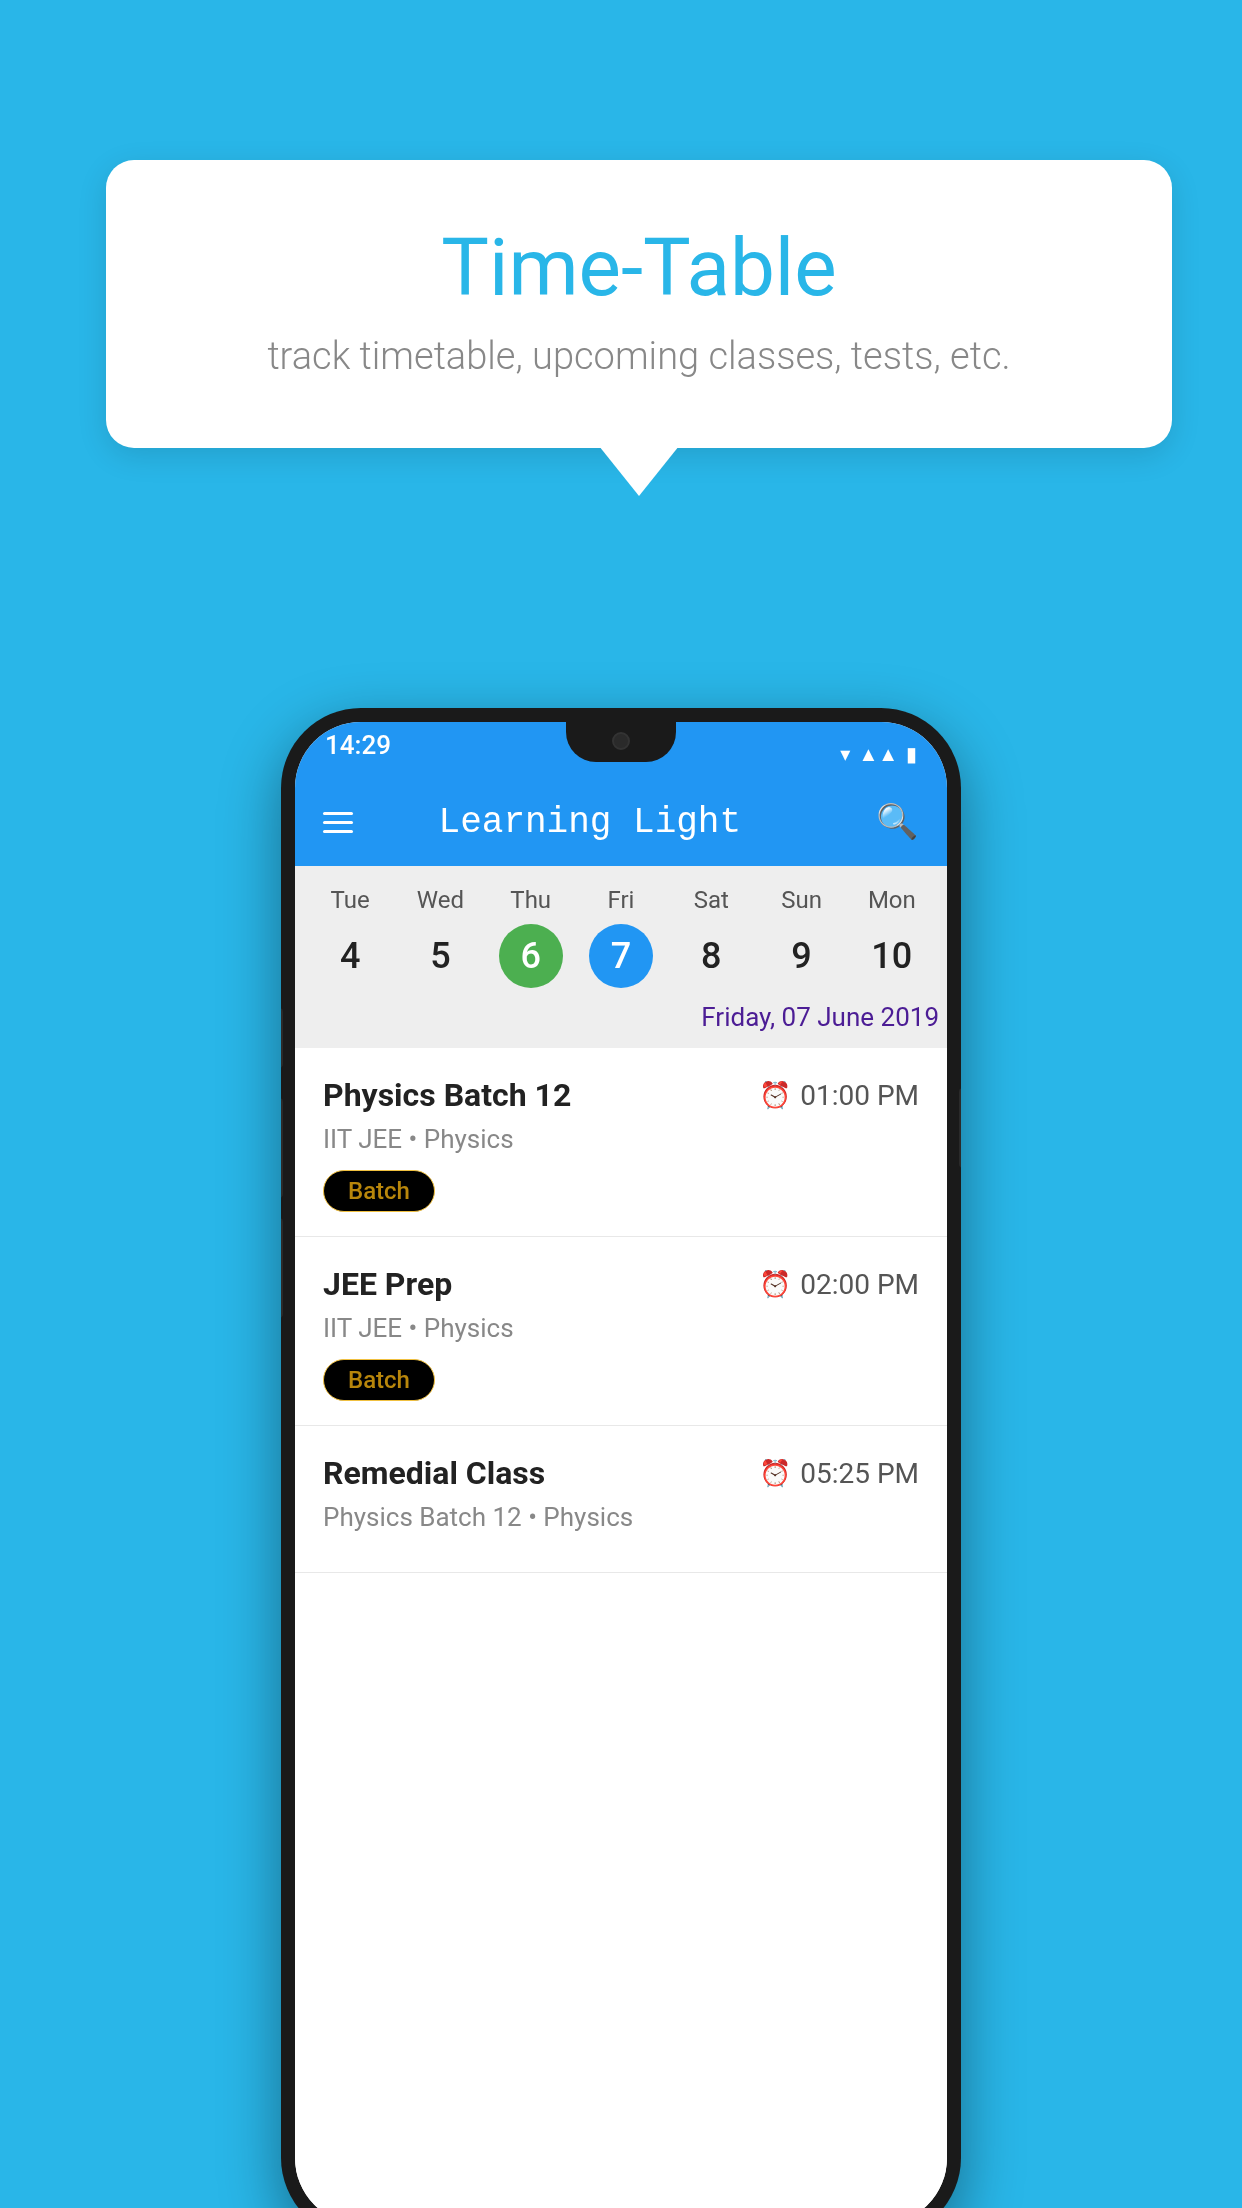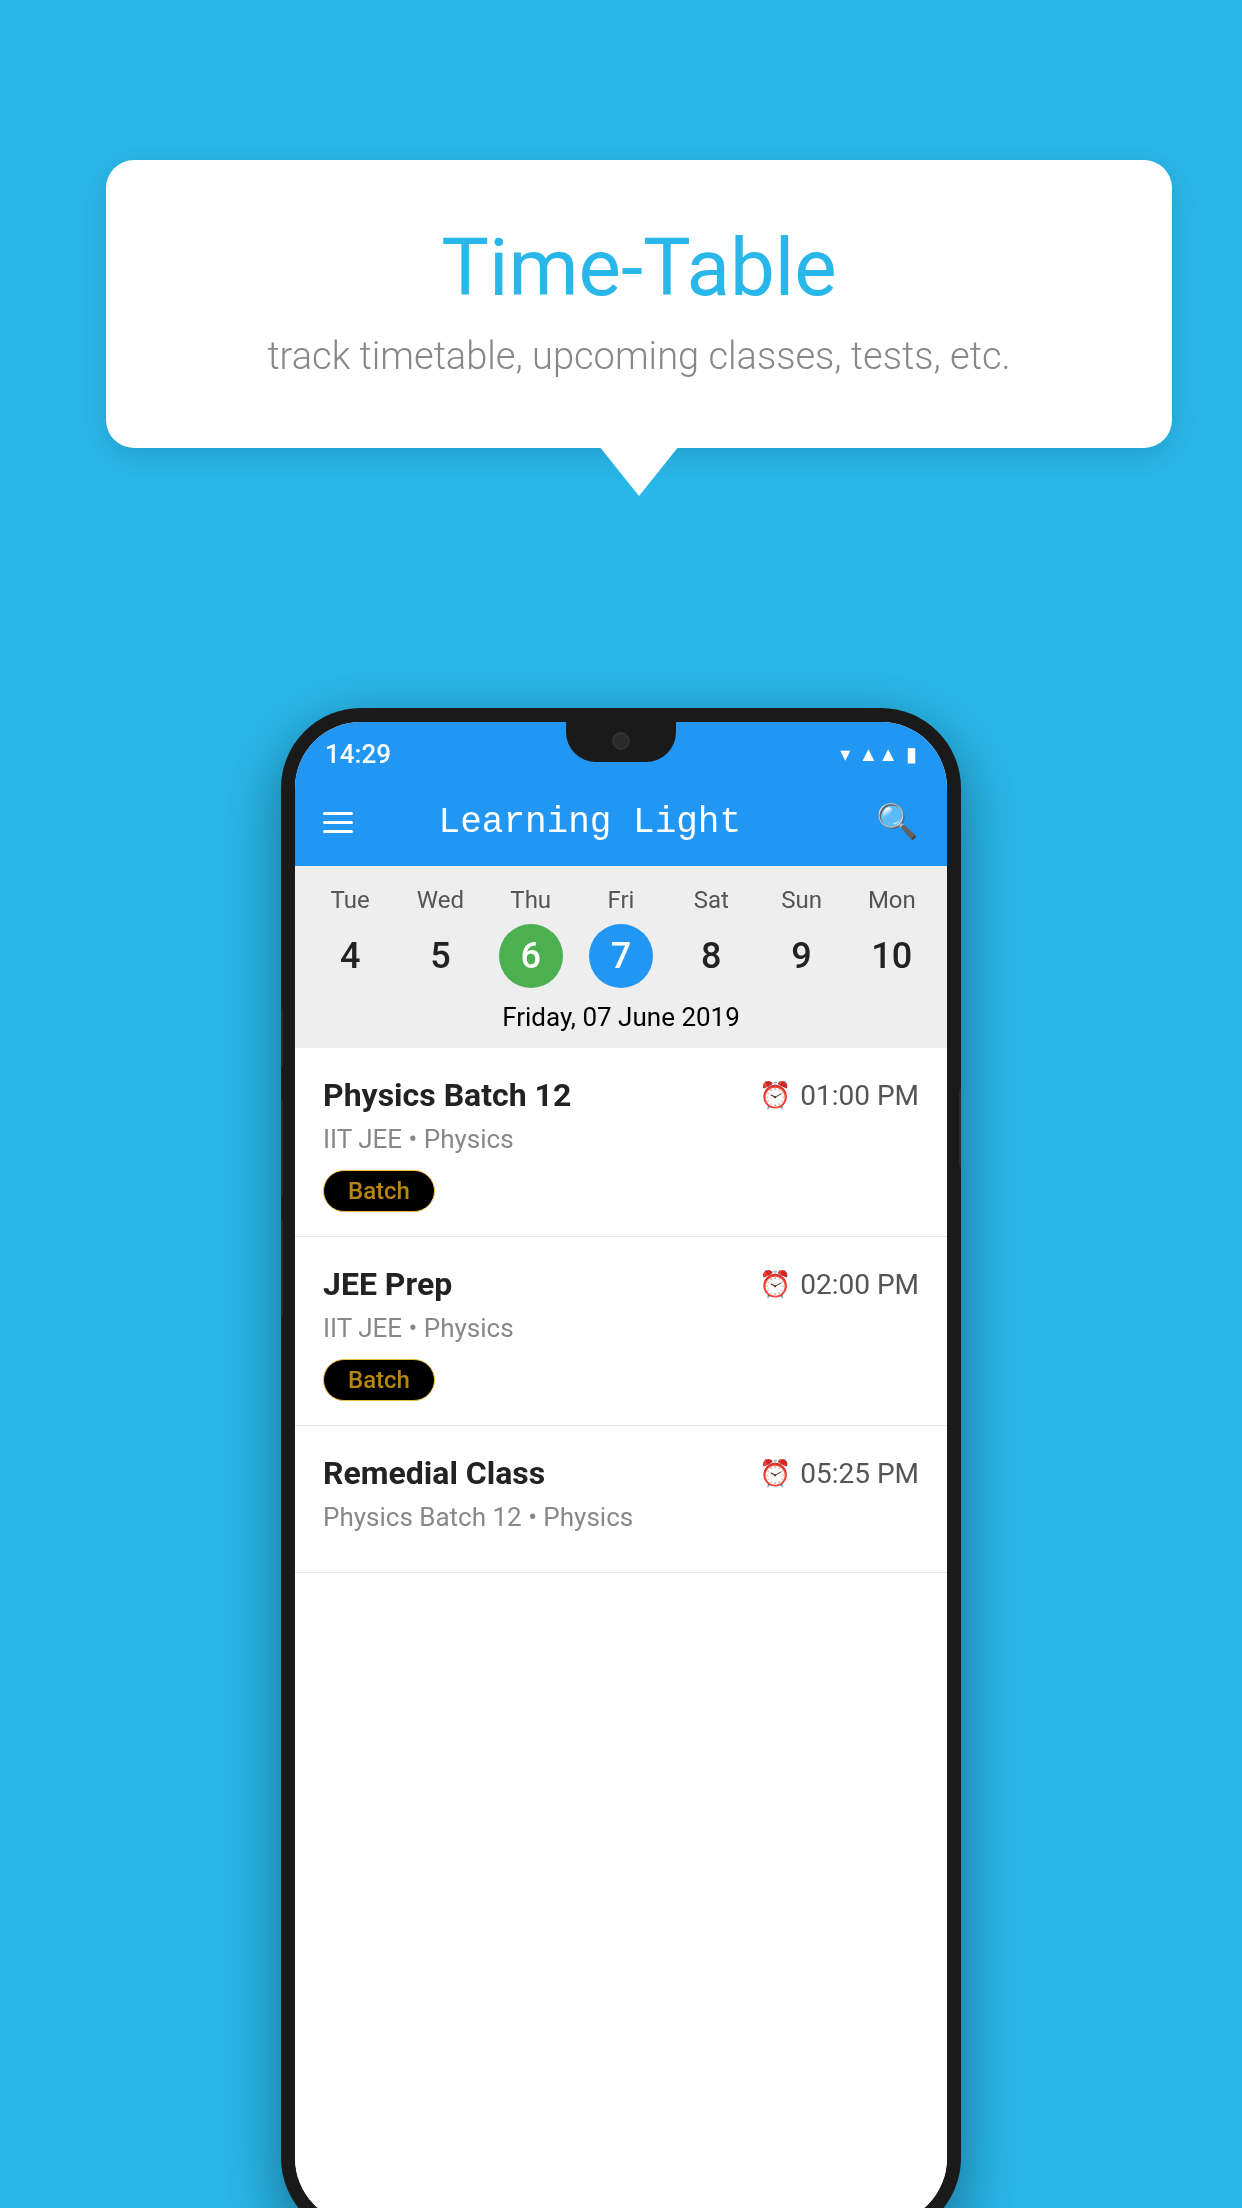--- a/index.html
+++ b/index.html
@@ -99,21 +99,20 @@
       background: #2a2a2a;
       border-radius: 50%;
       border: 2px solid #333;
     }
 
     
     .status-bar {
       background: #2196f3;
       height: 56px;
       display: flex;
-      align-items: center;
       justify-content: space-between;
       padding: 0 30px;
       padding-top: 8px;
     }
     .status-time {
       color: white;
       font-size: 26px;
       font-weight: 500;
     }
     .status-icons {
@@ -199,24 +198,24 @@
     }
     .day-num.today {
       background: #4caf50;
       color: white;
     }
     .day-num.selected {
       background: #2196f3;
       color: white;
     }
     .selected-date-label {
-      text-align: center;
+      text-align: right;
       font-size: 26px;
-      color: #000000;
-      padding: 14px 16px 16px;
+      color: #4c1d95;
+      padding: 14px 8px 16px;
     }
 
     
     .schedule-list {
       background: white;
       flex: 1;
       overflow-y: auto;
     }
 
     .schedule-item {

